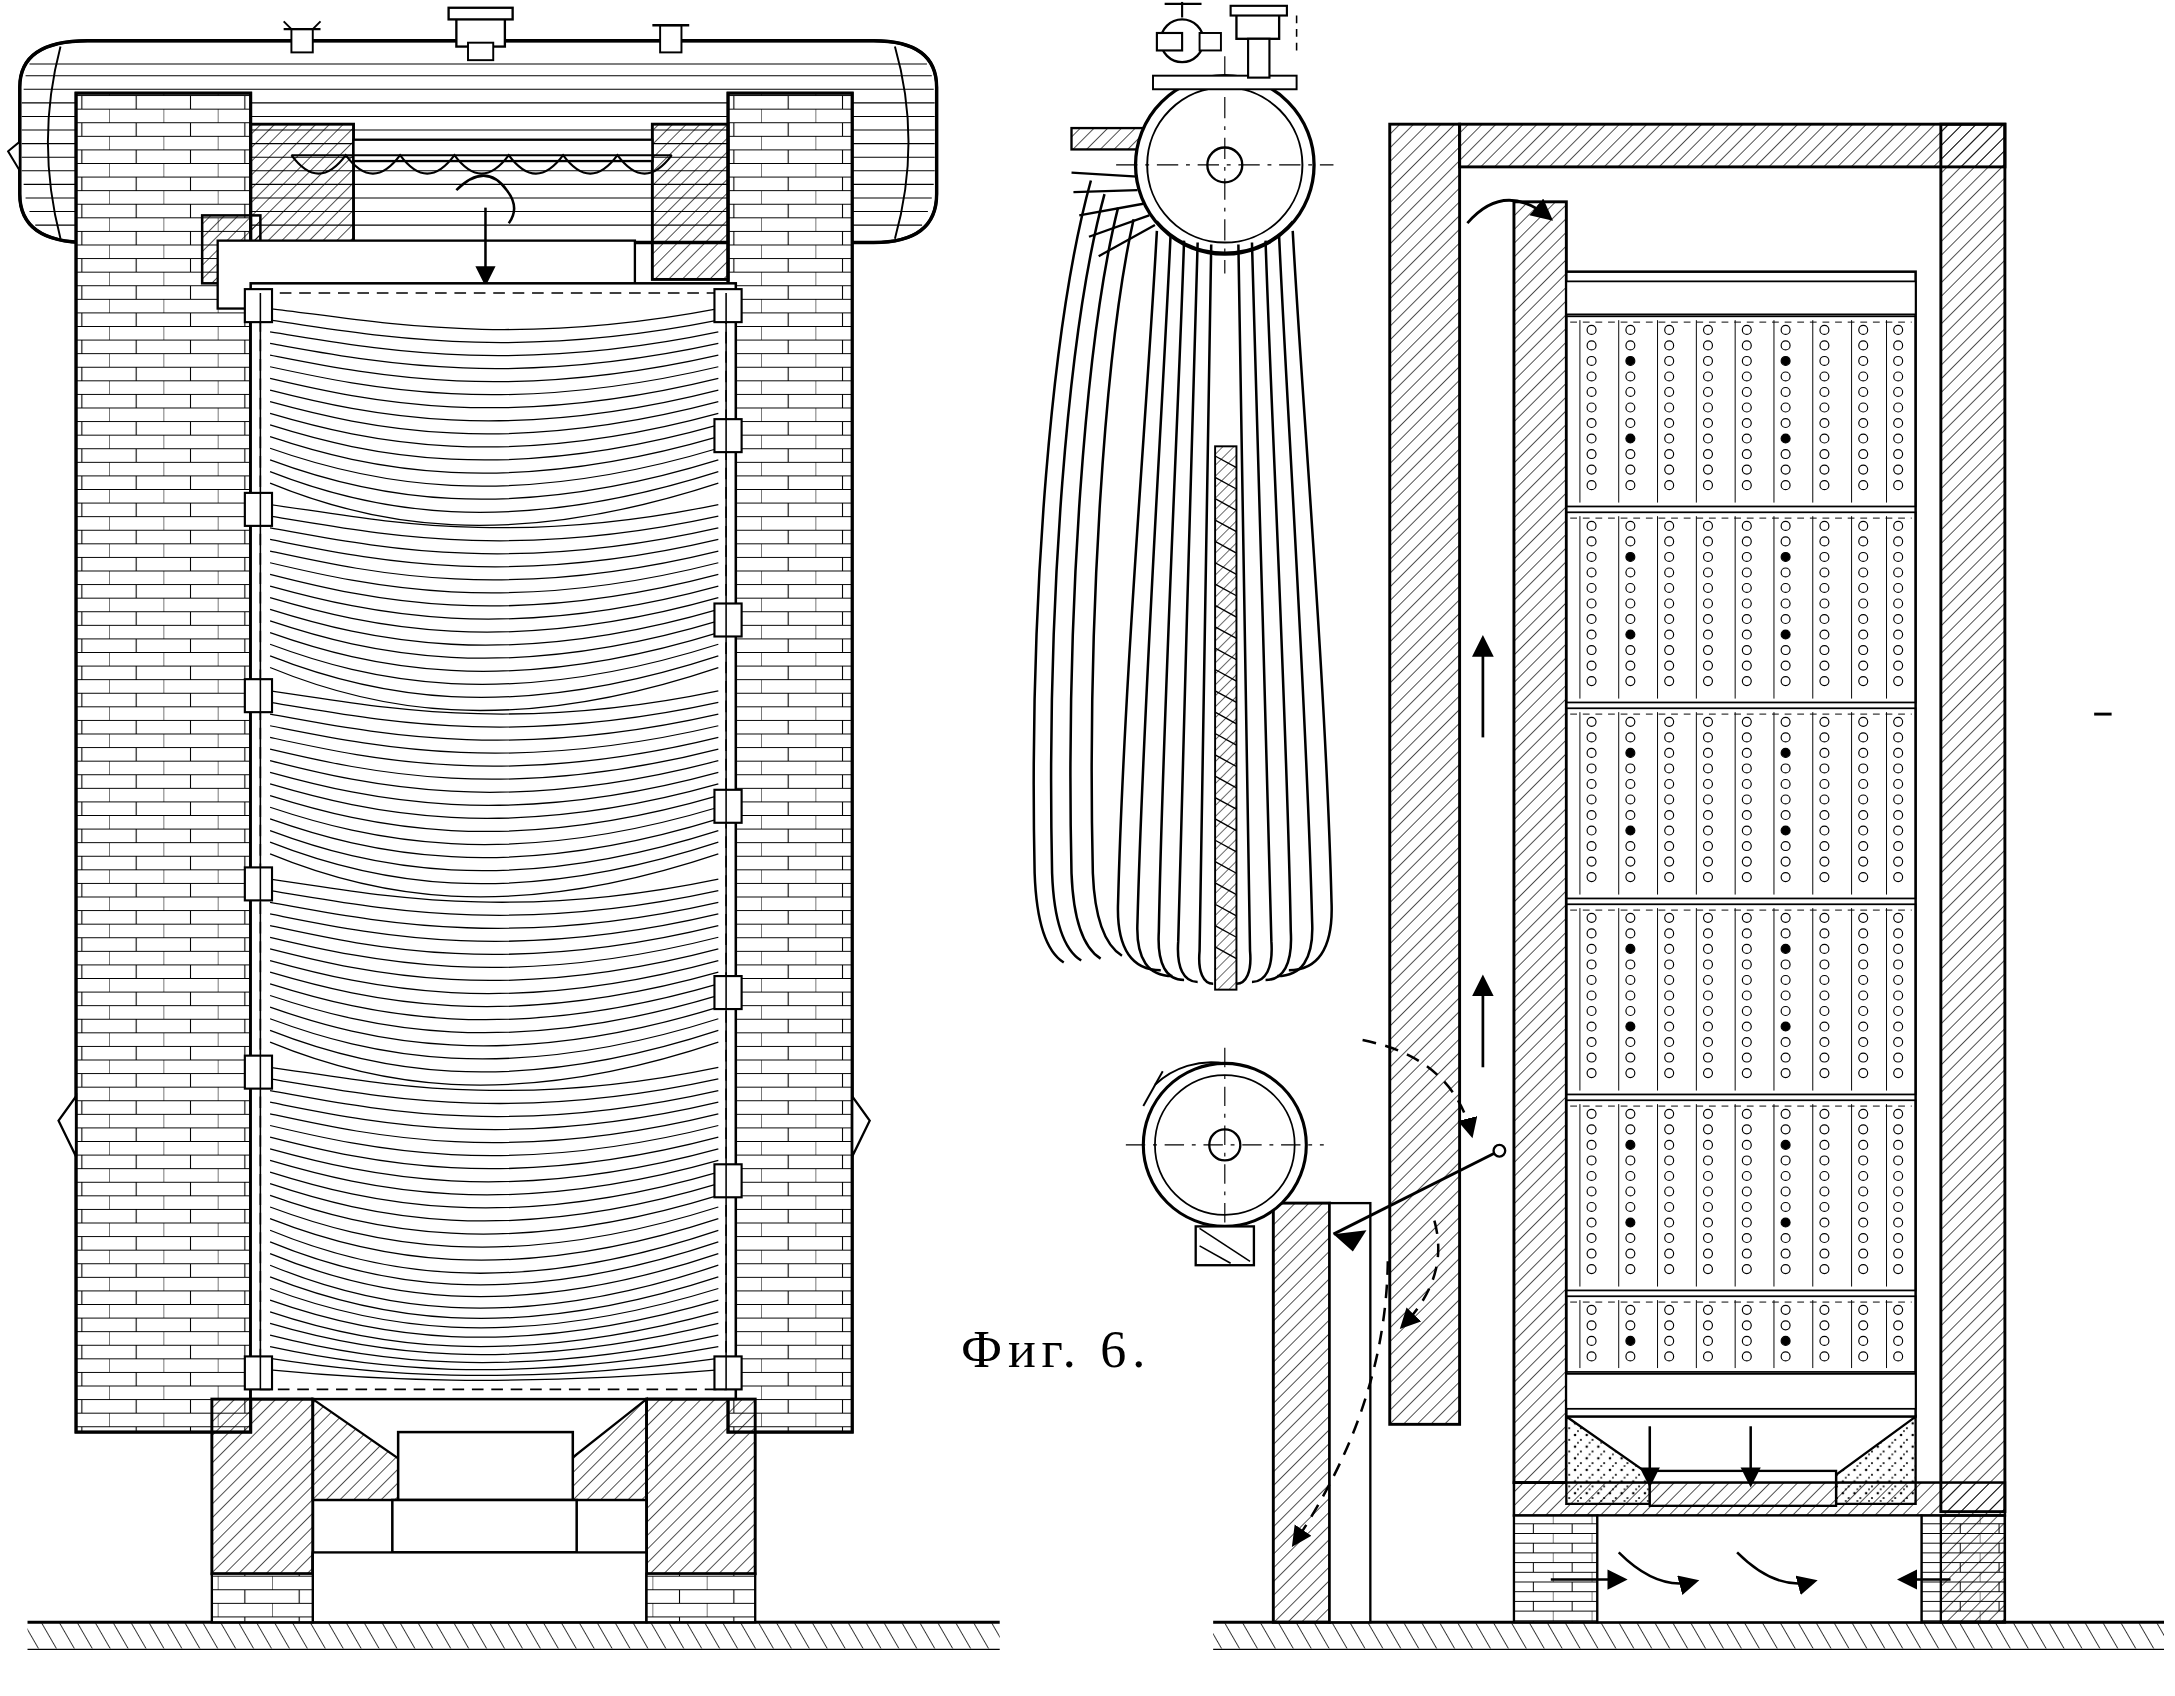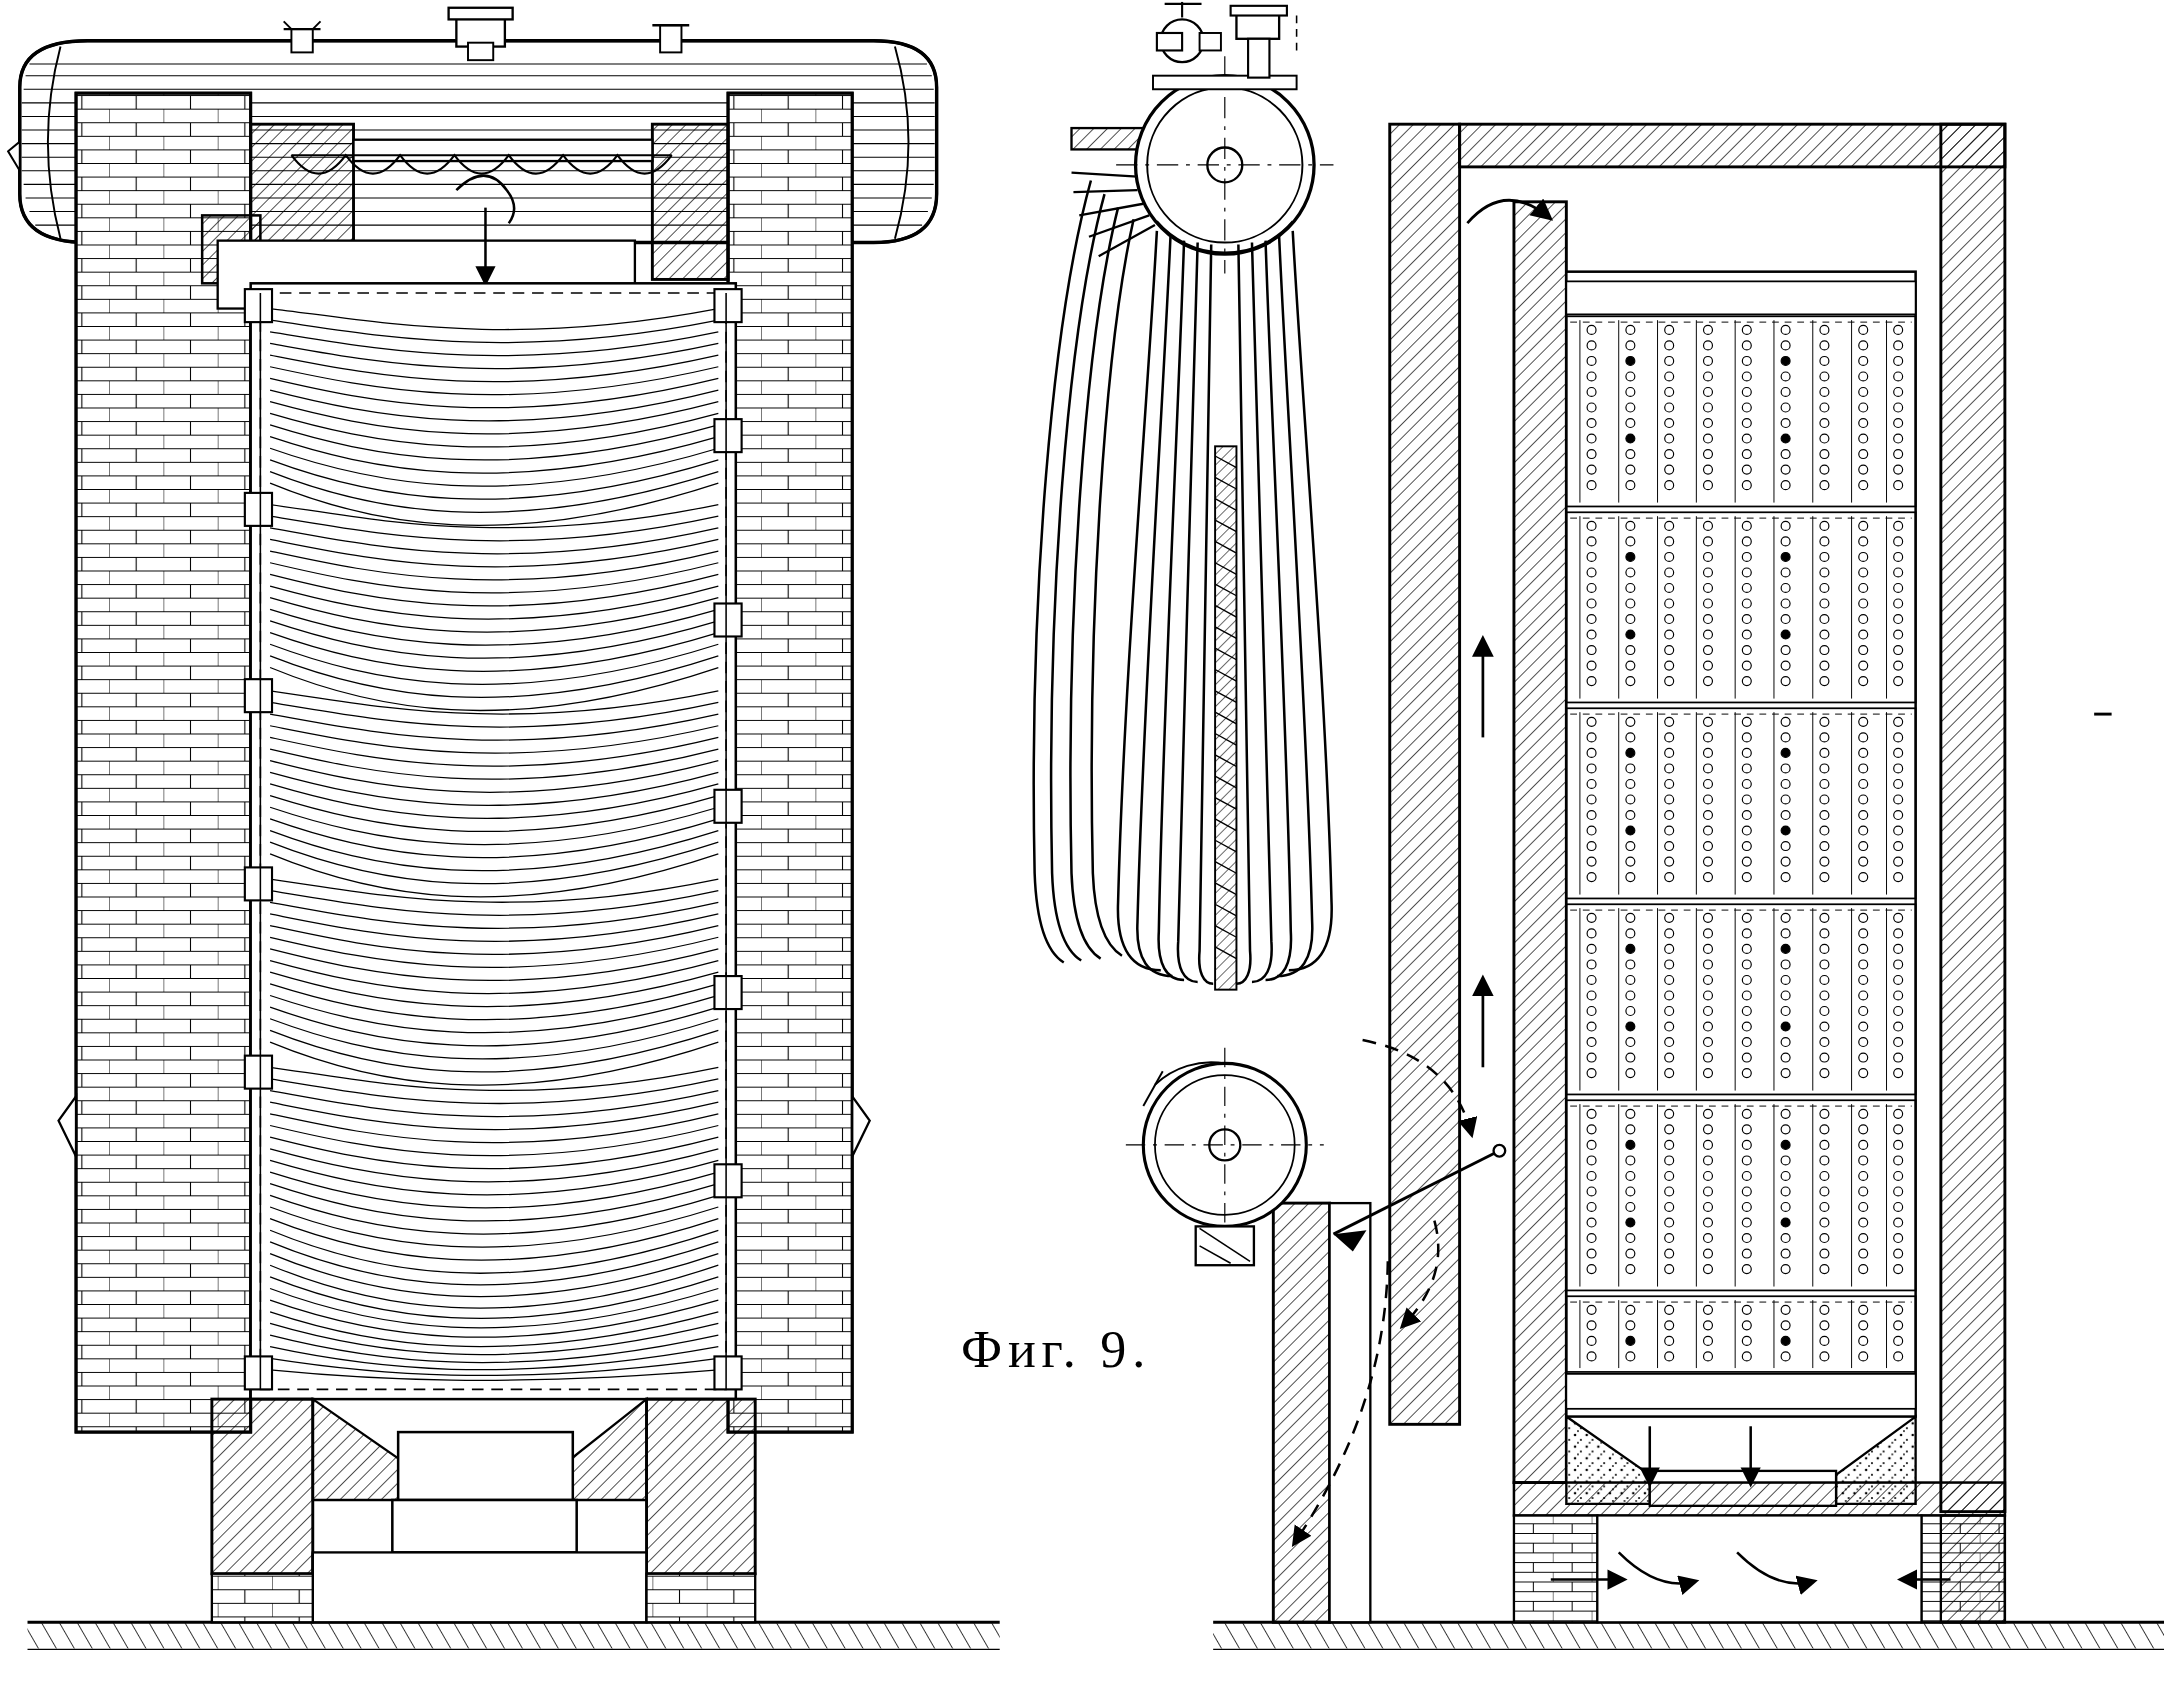--- a/index.html
+++ b/index.html
@@ -1055,16 +1055,16 @@
     <g>
       <path d="M 1545 1186 L 1374 1272" fill="none" stroke="#000" stroke-width="3"></path>
       <path d="M 1374 1272 l 34 -4 l -14 22 z" fill="#000"></path>
       <circle cx="1545" cy="1186" r="6" fill="#fff" stroke="#000" stroke-width="2.4"></circle>
     </g>
 
     <line x1="2158" y1="736" x2="2176" y2="736" stroke="#000" stroke-width="3"></line>
   </g>
 </svg>
 
-<div class="fig-caption">Фиг. 9.</div>
+<div class="fig-caption">Фиг. 6.</div>
 
 </div>
 
 
 </body></html>

